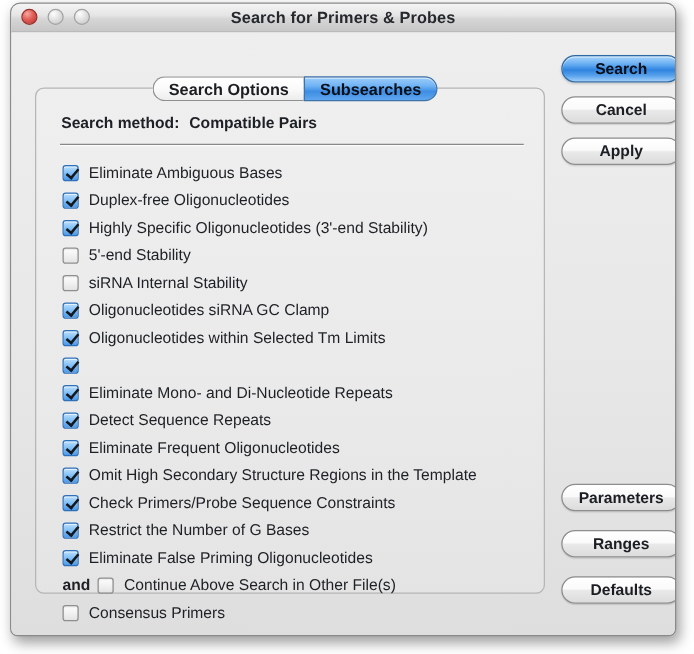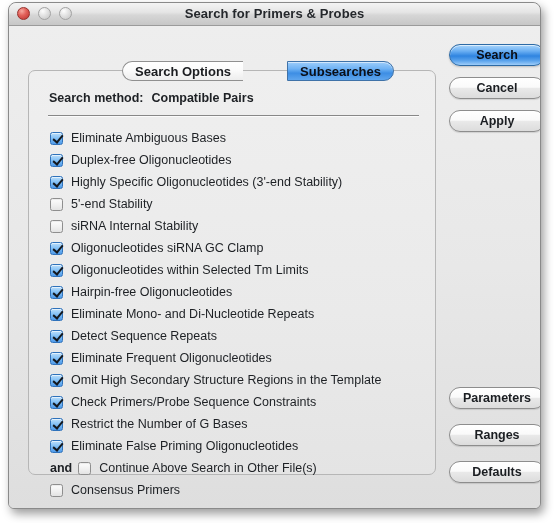--- a/index.html
+++ b/index.html
@@ -76,21 +76,20 @@
     background: linear-gradient(to bottom, #eeeeee 0%, #e8e8e8 50%, #dedede 100%);
   }
 
   
   .tabstrip {
     position: absolute;
     left: 113px;
     top: 35px;
     display: flex;
     z-index: 4;
-    gap: 44px;
   }
   .tab {
     height: 20px;
     padding: 0 12px;
     display: flex;
     align-items: center;
     justify-content: center;
     font-size: 13px;
     font-weight: bold;
     color: #1b1d20;
@@ -276,21 +275,20 @@
           <div class="row">
             <span class="cb on"></span>
             <span class="lbl">Oligonucleotides siRNA GC Clamp</span>
           </div>
           <div class="row">
             <span class="cb on"></span>
             <span class="lbl">Oligonucleotides within Selected Tm Limits</span>
           </div>
           <div class="row">
             <span class="cb on"></span>
-            <span class="lbl">Hairpin-free Oligonucleotides</span>
           </div>
           <div class="row">
             <span class="cb on"></span>
             <span class="lbl">Eliminate Mono- and Di-Nucleotide Repeats</span>
           </div>
           <div class="row">
             <span class="cb on"></span>
             <span class="lbl">Detect Sequence Repeats</span>
           </div>
           <div class="row">

